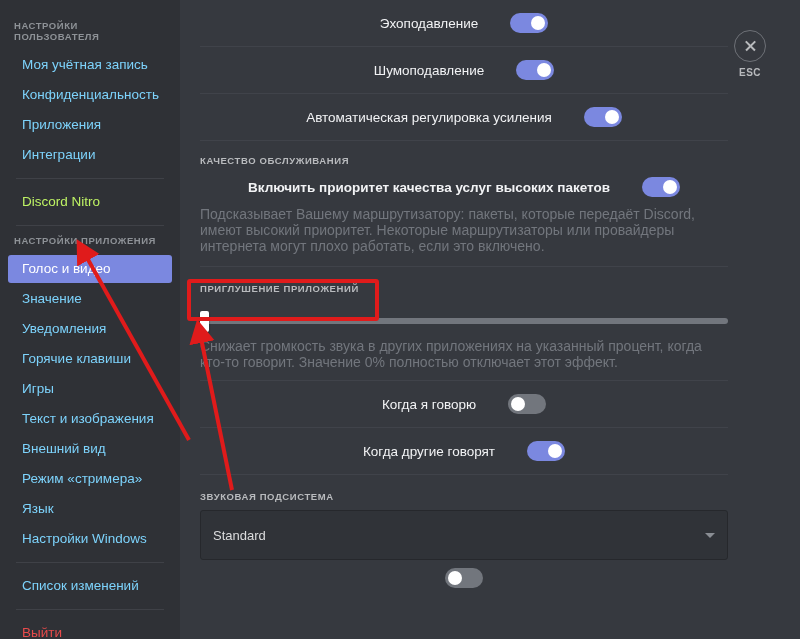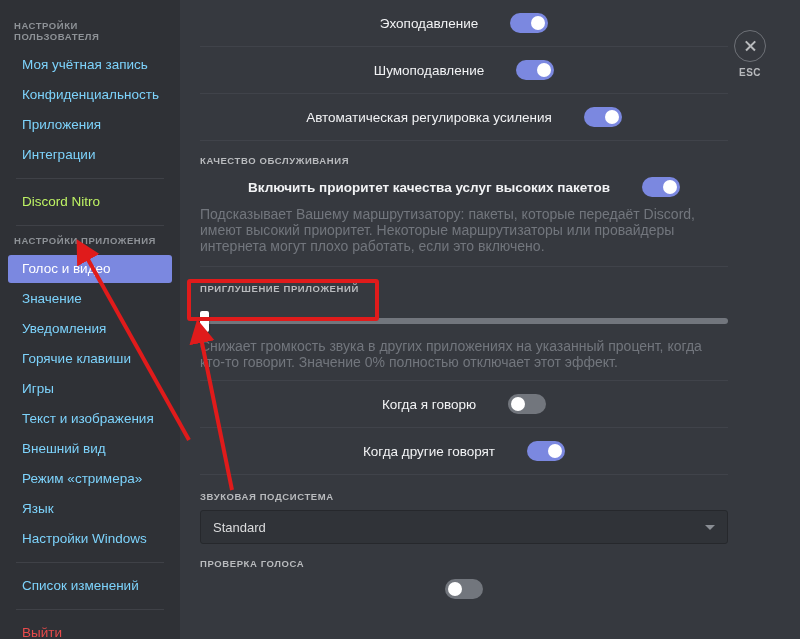--- a/index.html
+++ b/index.html
@@ -167,21 +167,21 @@
     width: 9px;
     height: 21px;
     border-radius: 2px;
     background: #ffffff;
     box-shadow: 0 1px 2px rgba(0,0,0,.45);
     cursor: pointer;
   }
 
   
   .select {
-    height: 34px;
+    height: 50px;
     background: #303338;
     border: 1px solid #26282c;
     border-radius: 3px;
     display: flex;
     align-items: center;
     justify-content: space-between;
     padding: 0 12px;
     font-size: 13px;
     color: #dcddde;
     cursor: pointer;
@@ -345,21 +345,20 @@
       </div>
       <div class="divider"></div>
 
       <div class="sec-head" style="padding-top:16px">ЗВУКОВАЯ ПОДСИСТЕМА</div>
 
       <div class="select">
         <span>Standard</span>
         <span class="chev"></span>
       </div>
 
-      <div class="sec-head" style="padding-top:10px;padding-bottom:6px">ПРОВЕРКА ГОЛОСА</div>
 
       <div class="row" style="min-height:34px;align-items:flex-start">
         <div class="toggle off" style="margin-top:2px">
           <div class="knob"></div>
         </div>
       </div>
 
     </div>
 
     <div class="esc">

